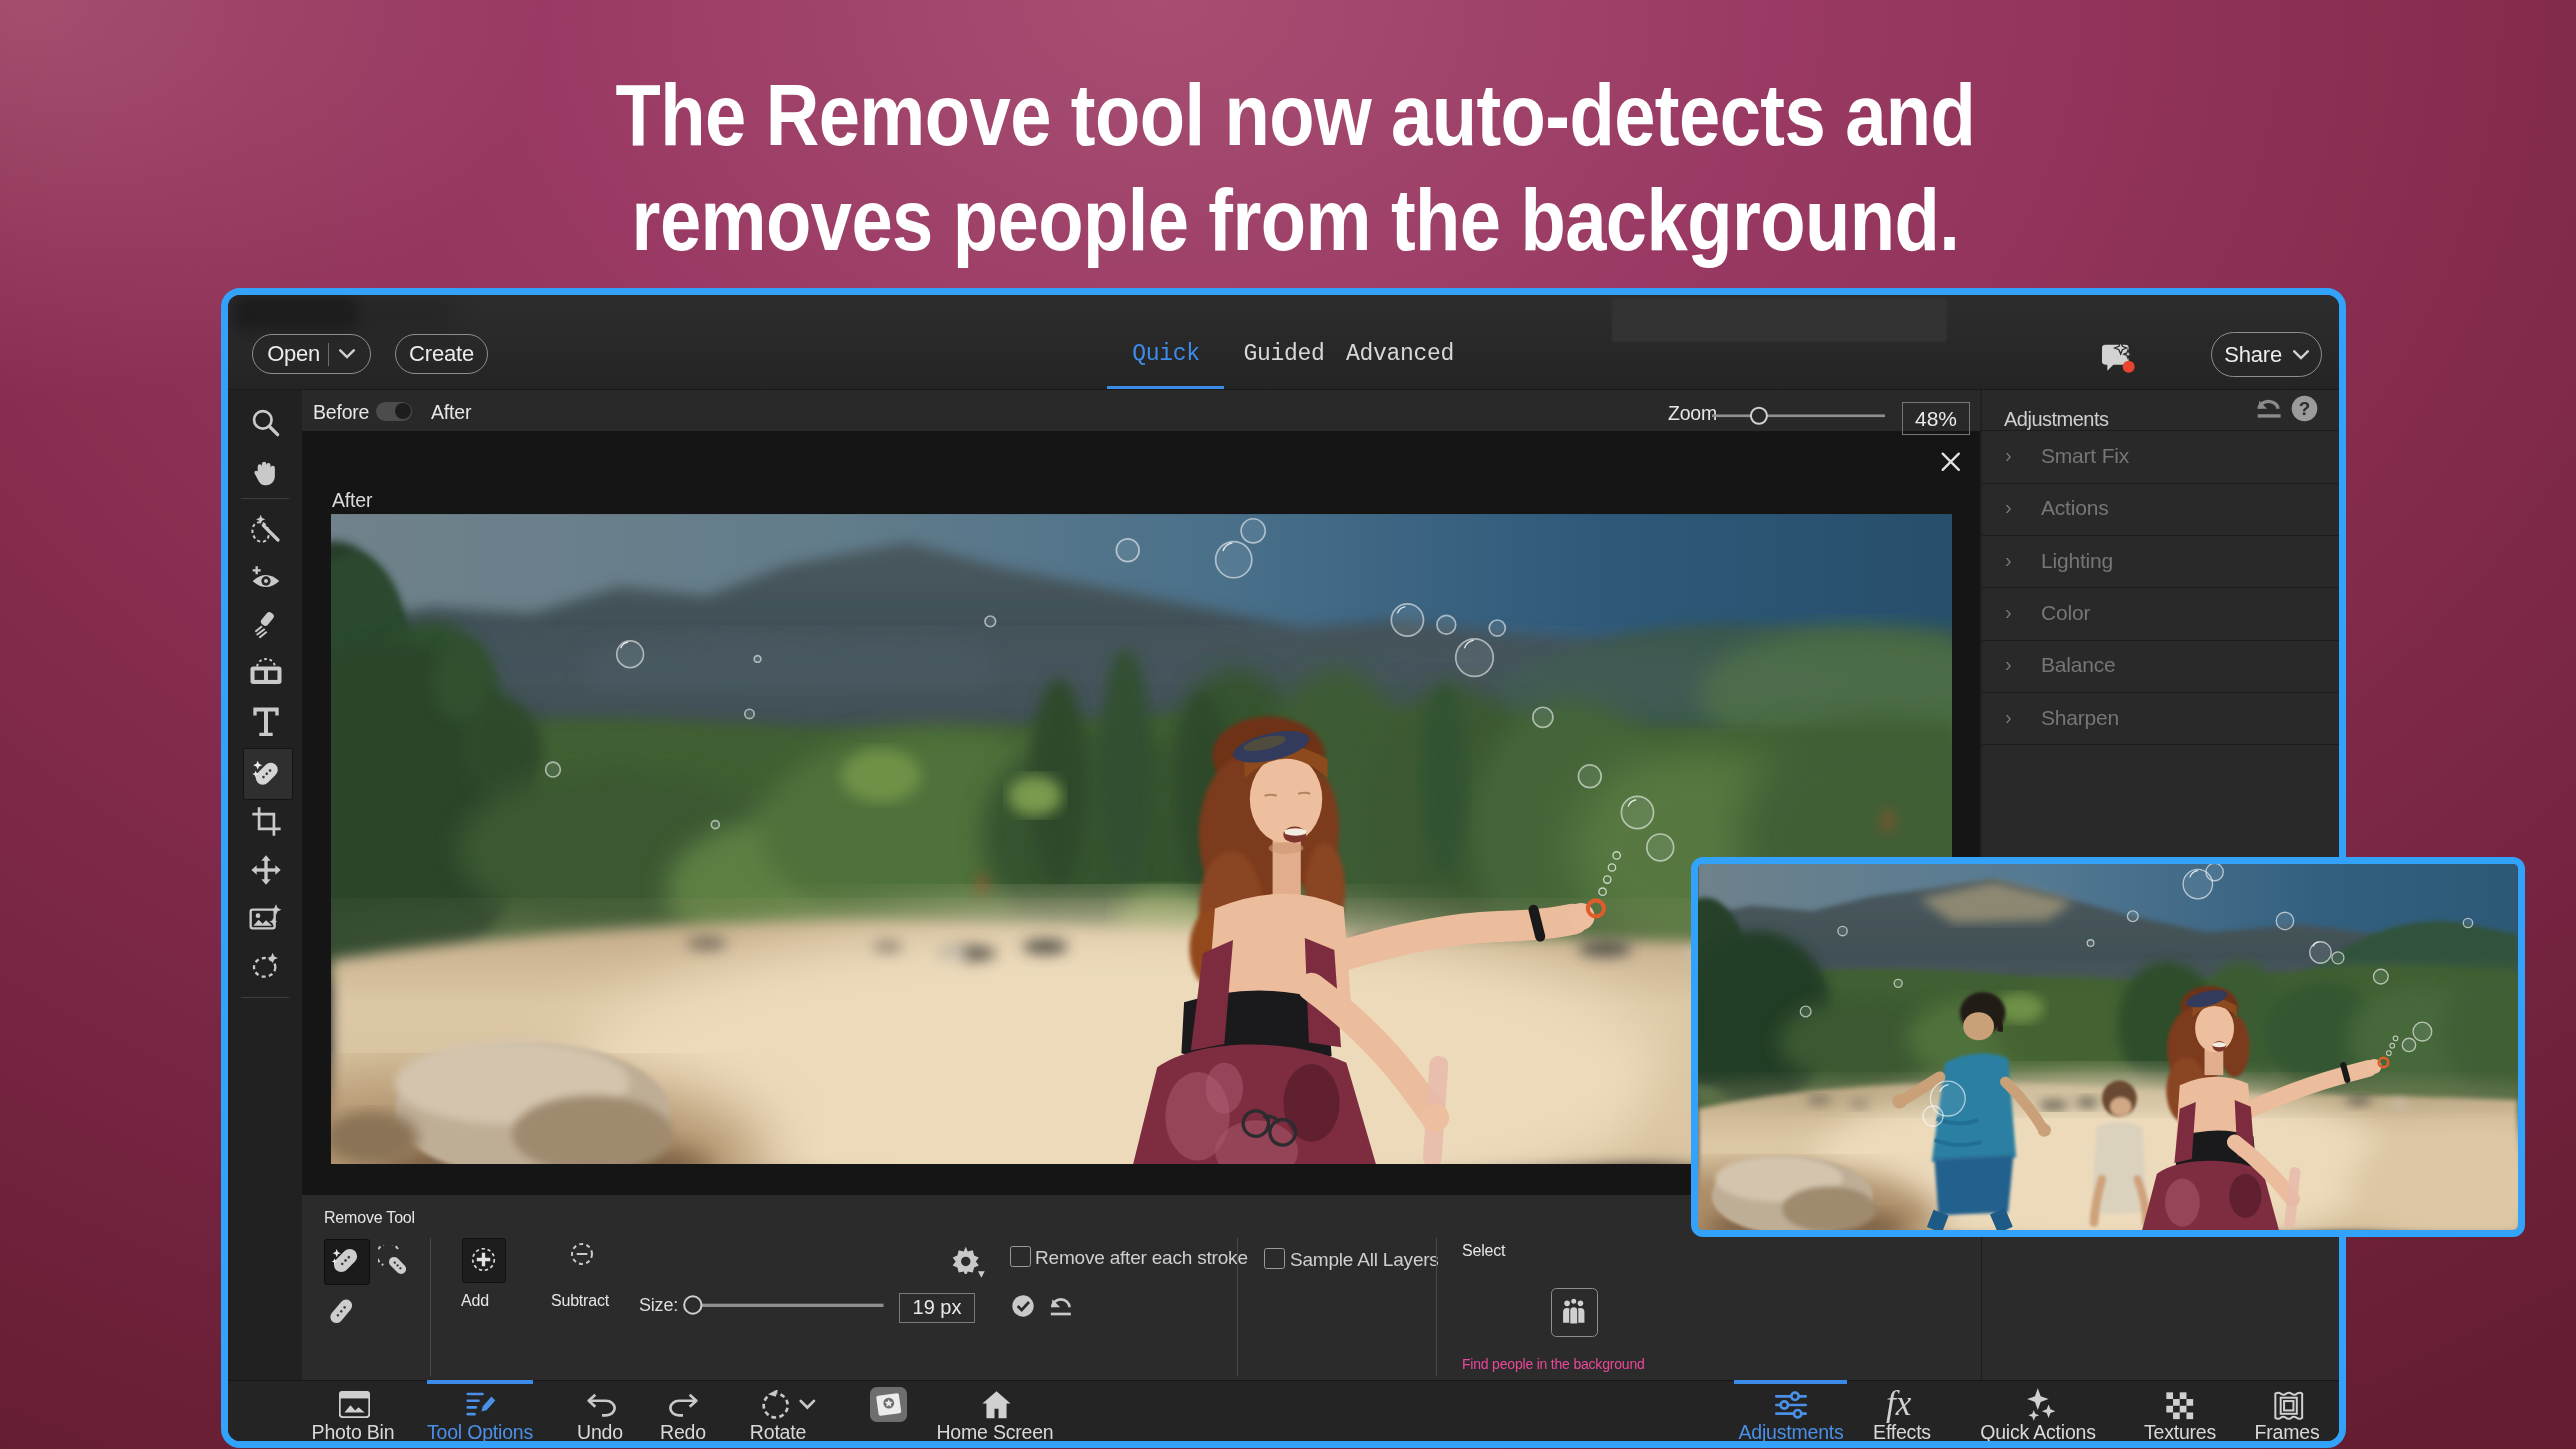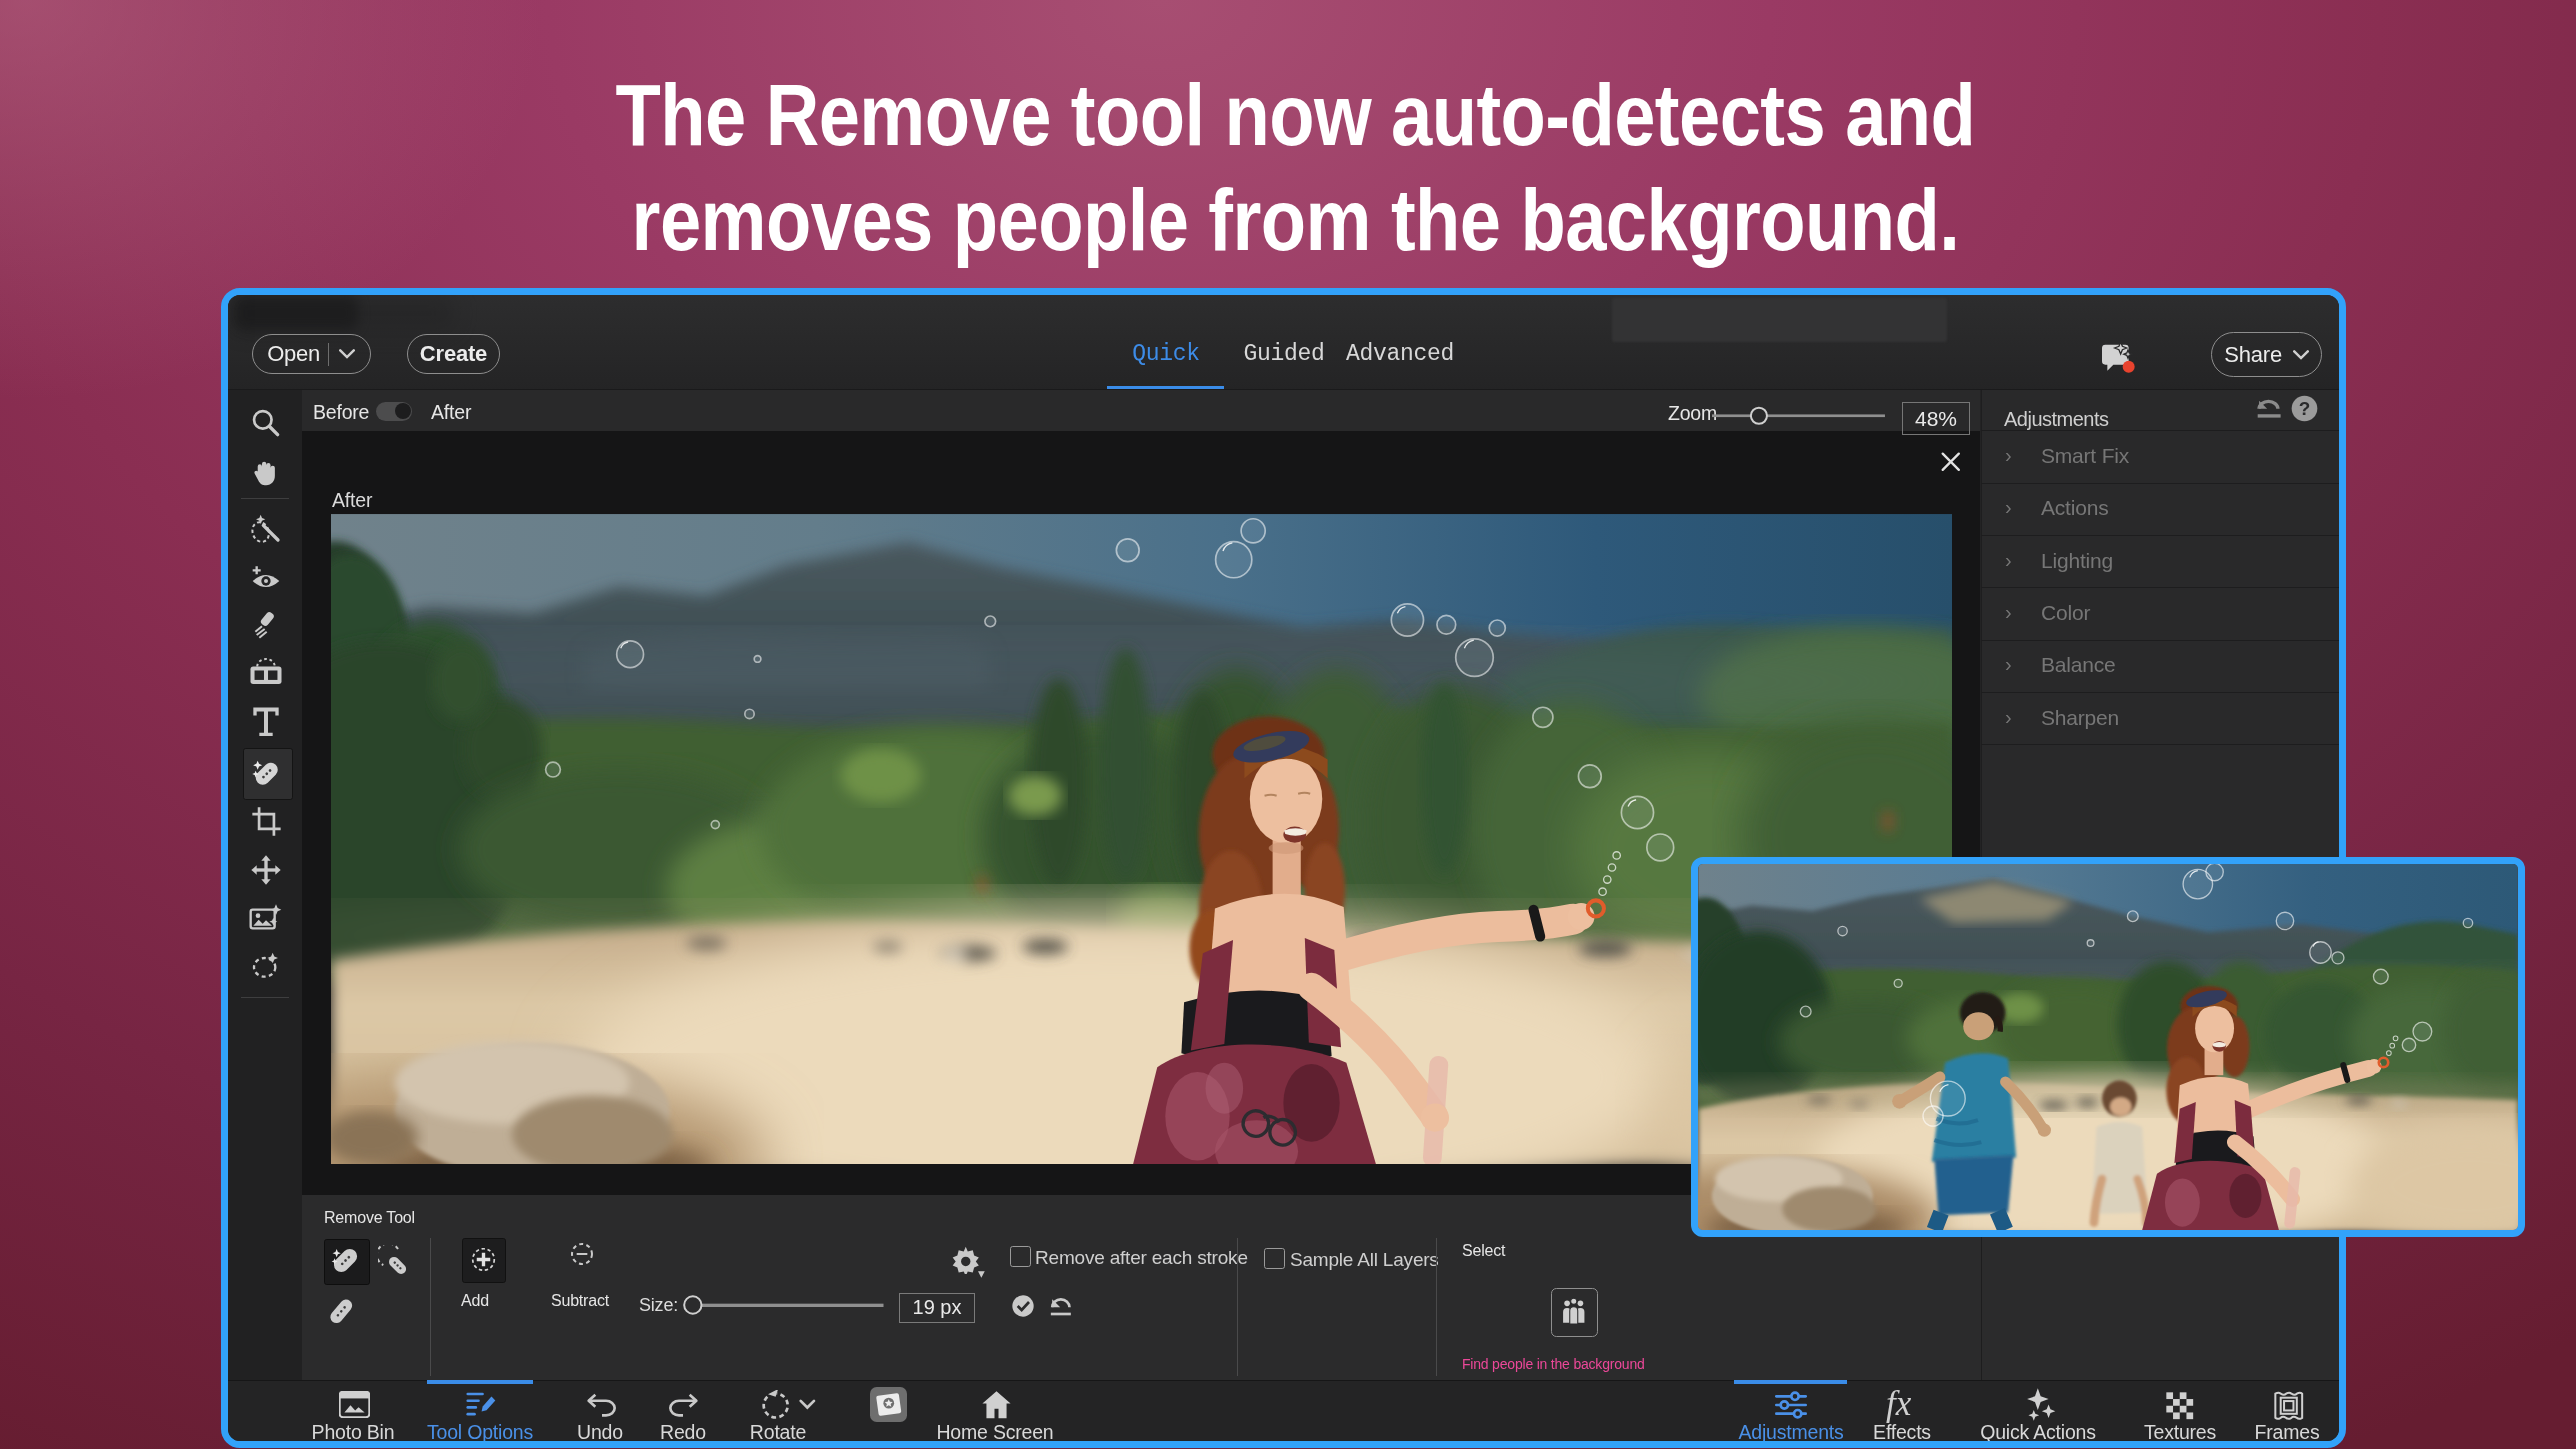--- a/index.html
+++ b/index.html
@@ -19,21 +19,21 @@
     position:absolute; left:221px; top:288px; width:2111px; height:1146px;
     border:7.4px solid #32a2fa; border-radius:19px; background:#232324; overflow:hidden;
   }
   .win > *{position:absolute;} .win > svg{position:absolute;}
   .hdr{left:0;top:0;width:2111px;height:95px;background:linear-gradient(#2d2d2e,#242425);}
   .blob1{left:6px;top:1.3px;width:124px;height:34px;background:#1c1c1d;border-radius:9.4px;filter:blur(6px);opacity:.85;}
   .blob1b{left:6px;top:1.3px;width:221px;height:35px;background:#1e1e1f;border-radius:9.4px;filter:blur(10.7px);opacity:.35;}
   .blob2{left:1384px;top:2.7px;width:335px;height:44px;background:#333334;border-radius:2.7px;filter:blur(1.3px);}
   .pill{border:1.3px solid #8e8e8e;border-radius:23px;color:#ececec;font-size:22px;letter-spacing:-0.2px;display:flex;align-items:center;justify-content:center;}
   .openbtn{left:23.5px;top:39px;width:117px;height:38px;}
-  .createbtn{left:179px;top:39px;width:91px;height:38px;font-weight:bold;}
+  .createbtn{left:167px;top:39px;width:91px;height:38px;}
   .sharebtn{left:1983px;top:37px;width:109px;height:43px;}
   .tab{font-size:23px;color:#d8d8d8;top:46px;transform:translateX(-50%);letter-spacing:-0.3px;font-family:Liberation Mono, monospace;}
   .tab.active{color:#3d8ce8;}
   .underline{background:#3a8ce8;height:3.4px;}
   .lcol{left:0;top:95px;width:74px;height:991px;background:#212122;}
   .bbar{left:74px;top:95px;width:1678px;height:41px;background:#29292a;}
   .canvas{left:74px;top:136px;width:1678px;height:765px;background:#151516;}
   .rpanel{left:1753px;top:95px;width:358px;height:806px;background:#29292a;}
   .toolbar{left:74px;top:900px;width:2037px;height:185px;background:#2b2b2c;}
   .taskbar{left:0;top:1085px;width:2111px;height:61px;background:#242425;border-top:0.7px solid #161617;}

